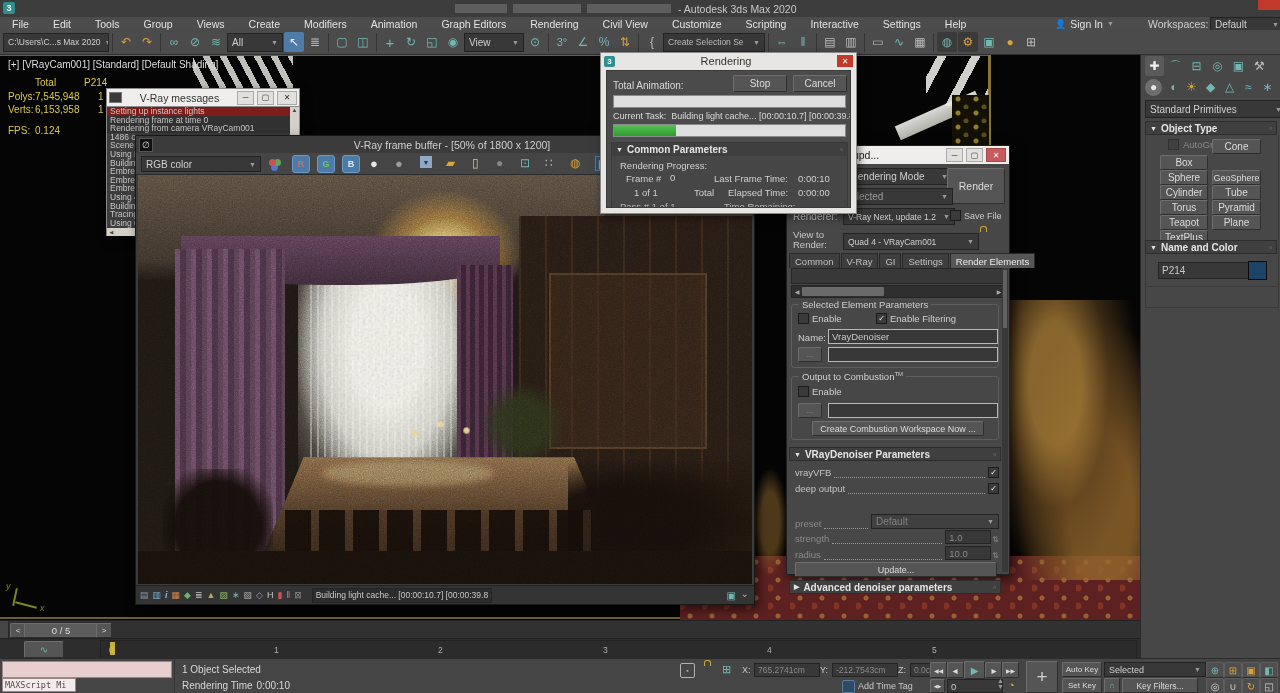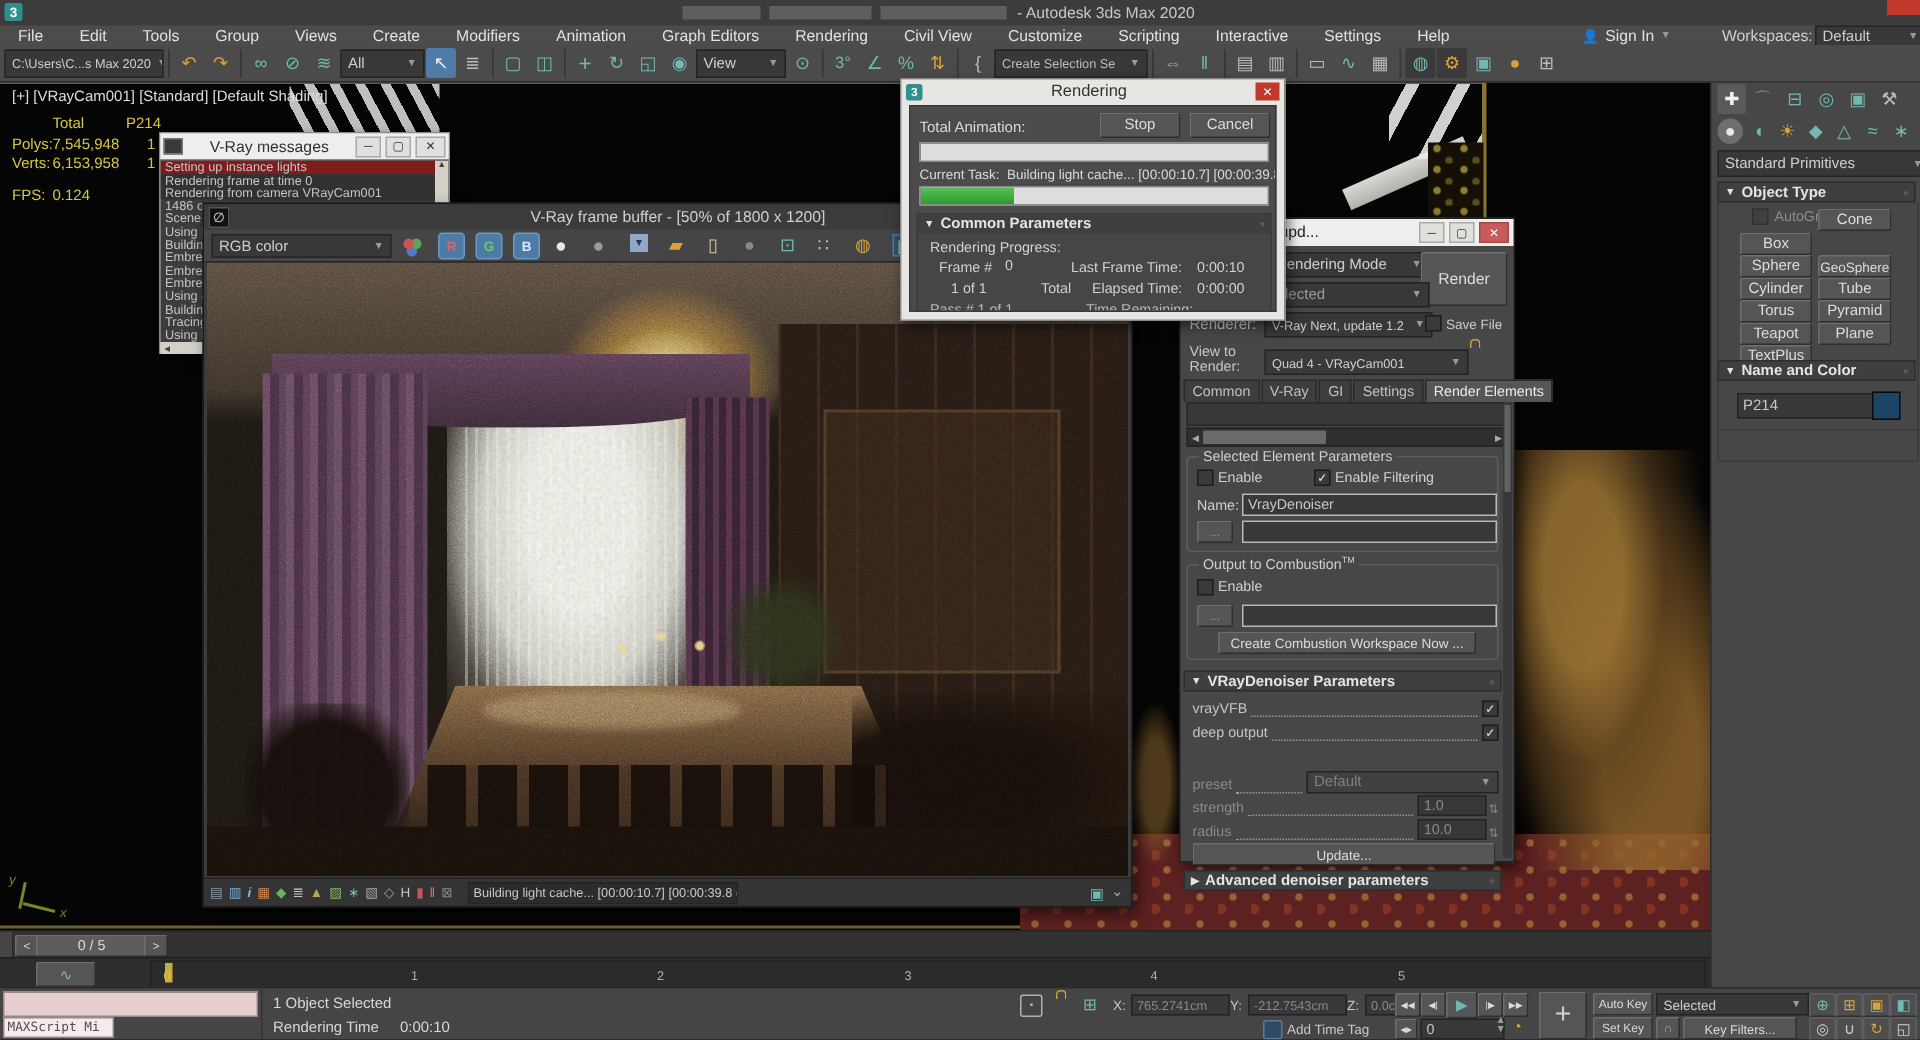--- a/index.html
+++ b/index.html
@@ -515,21 +515,21 @@
     <span class="tick" style="left:666px">4</span>
     <span class="tick" style="left:831px">5</span>
   </div>
 </div>
 
 <div class="ab" style="left:0;top:658px;width:1280px;height:35px;background:#454545;border-top:1px solid #2c2c2c;z-index:60;box-sizing:border-box">
   <div class="ab" style="left:2px;top:2px;width:168px;height:15px;background:#e8cfcf;border:1px solid #9a8888"></div>
   <div class="ab" style="left:2px;top:19px;width:74px;height:14px;background:#f4ecec;border:1px solid #9a8888;font-family:'DejaVu Sans Mono',monospace;font-size:8.5px;color:#5a4a4a;display:flex;align-items:center;padding:0 2px;box-sizing:border-box">MAXScript Mi</div>
   <div class="ab" style="left:174px;top:0;width:1px;height:35px;background:#333"></div>
   <span class="ab" style="left:182px;top:5px;font-size:10px;color:#d8d8d8">1 Object Selected</span>
-  <span class="ab flex" style="left:182px;top:21px;gap:14px;font-size:10px;color:#d8d8d8">
+  <span class="ab flex" style="left:182px;top:21px;gap:4px;font-size:10px;color:#d8d8d8">
       <span>Rendering Time</span>
       <span>0:00:10</span>
     </span>
   <span class="ab" style="left:680px;top:4px;width:13px;height:13px;border:1px solid #b0b0b0;border-radius:2px;display:flex;align-items:center;justify-content:center;font-size:7px;color:#b0b0b0">▪</span>
   <span class="lock ab" style="left:702px;top:6px;background:#9a9a9a"></span>
   <span class="ab teal" style="left:722px;top:4px;font-size:11px">⊞</span>
   <span class="ab" style="left:742px;top:6px;font-size:9px;color:#c8c8c8">X:</span>
   <span class="fld ab" style="left:754px;top:4px;width:58px;height:12px;color:#8a8a8a;font-size:8.5px">765.2741cm</span>
   <span class="ab" style="left:820px;top:6px;font-size:9px;color:#c8c8c8">Y:</span>
   <span class="fld ab" style="left:832px;top:4px;width:58px;height:12px;color:#8a8a8a;font-size:8.5px">-212.7543cm</span>

